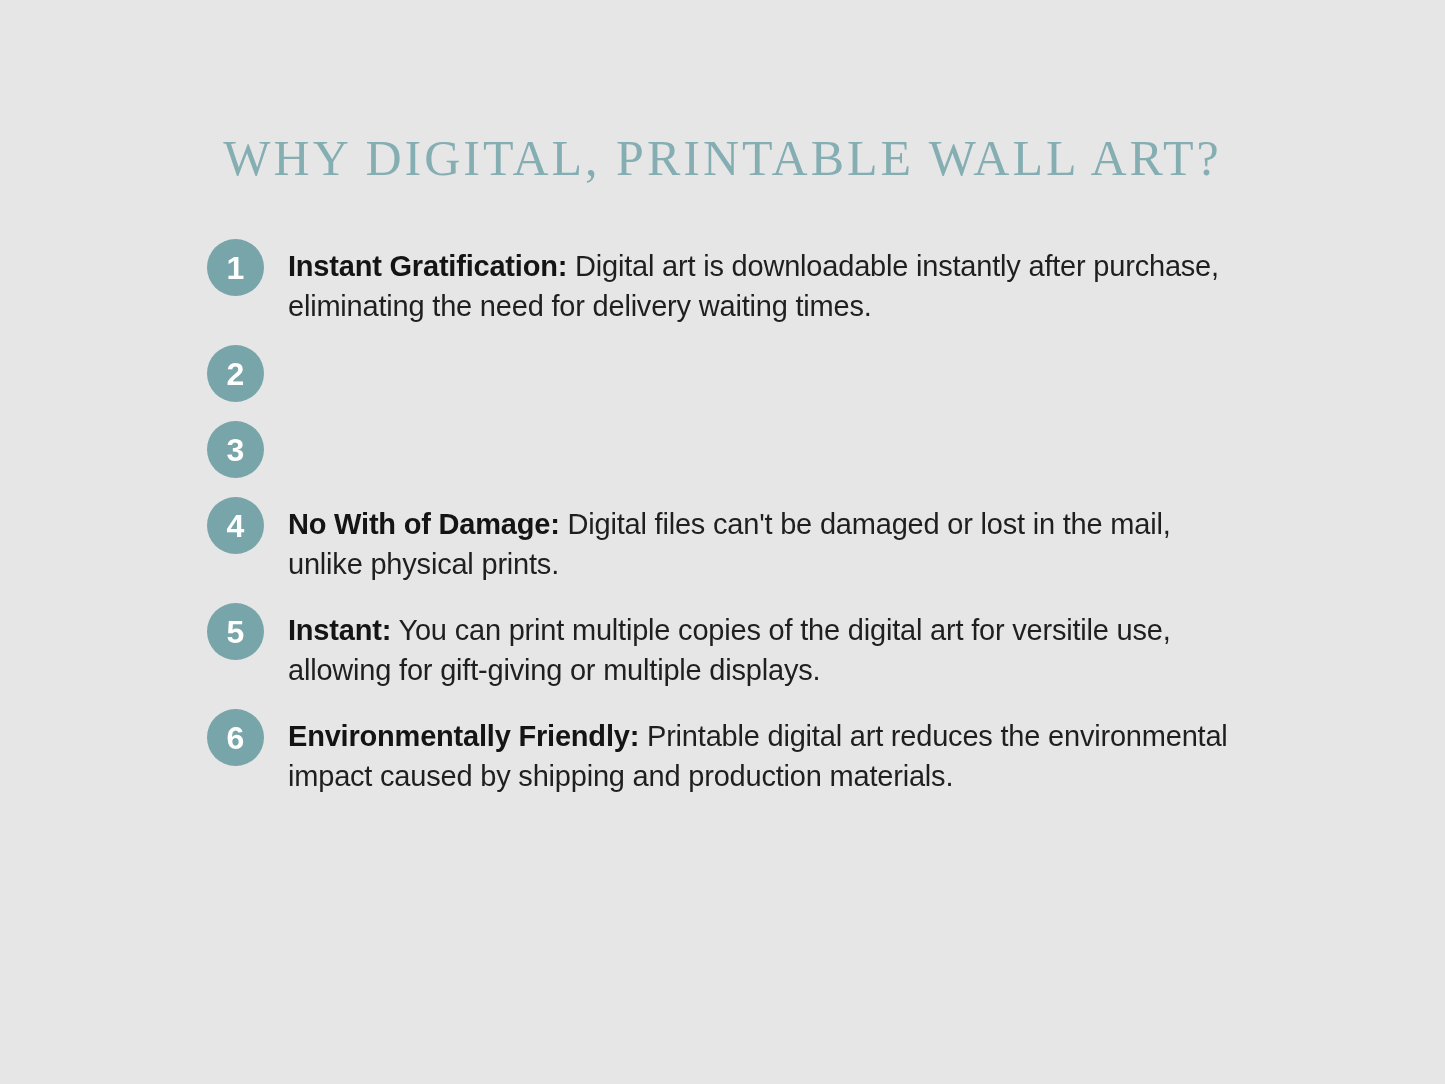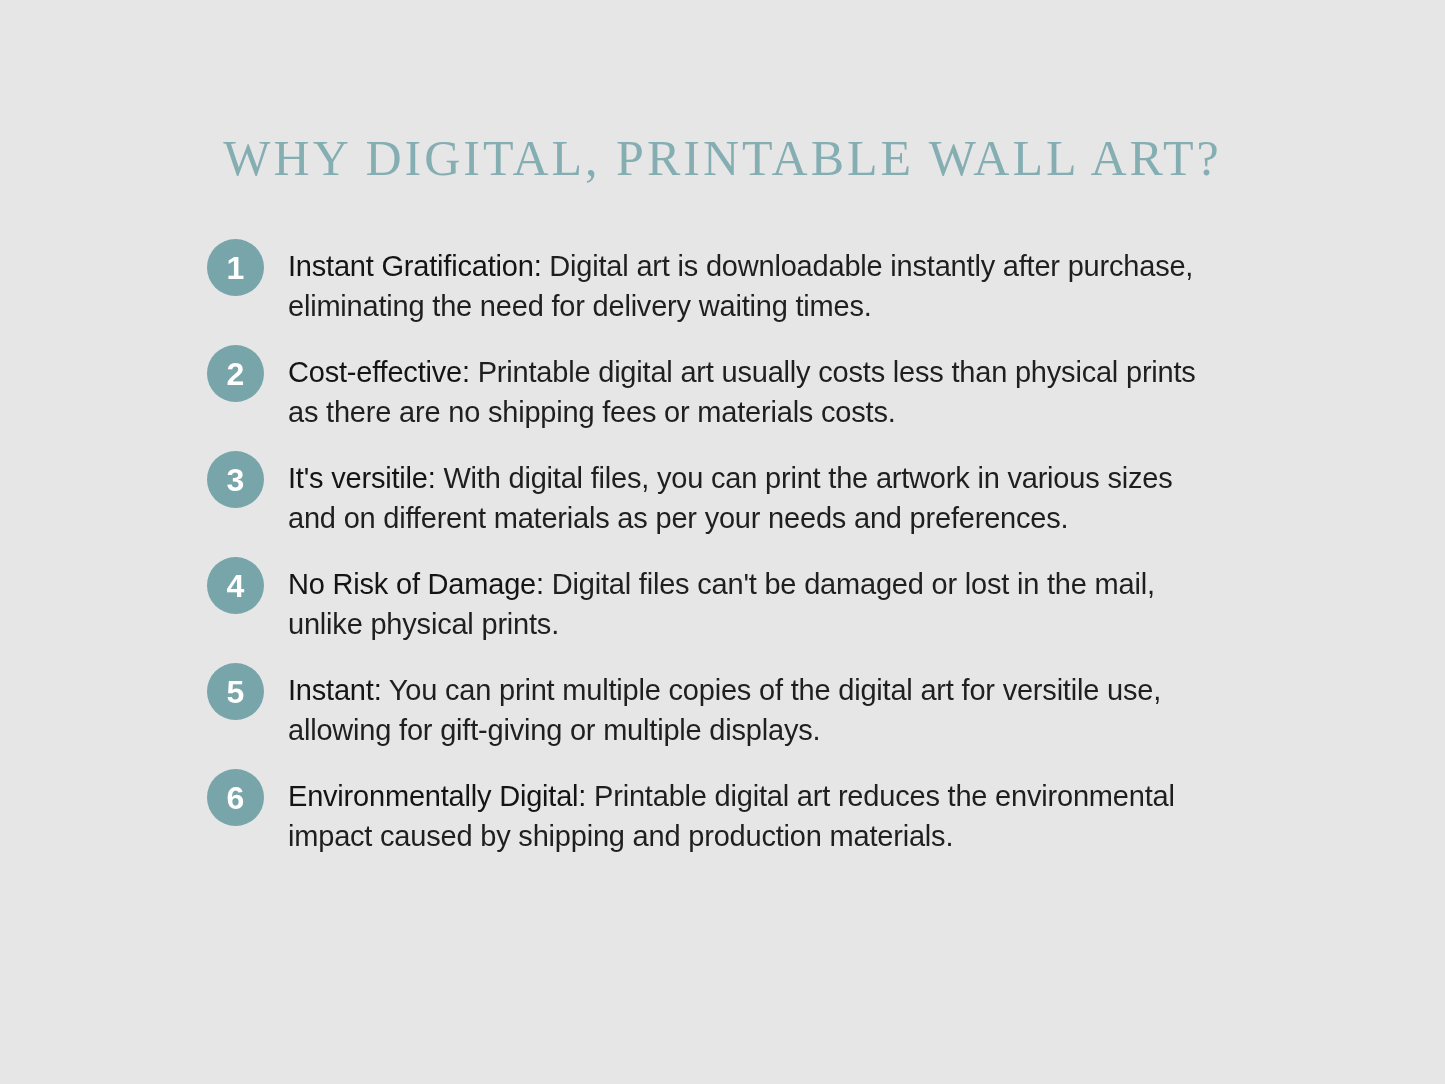--- a/index.html
+++ b/index.html
@@ -56,54 +56,52 @@
   }
   .benefit-text {
     margin: 0 0 0 24px;
     max-width: 940px;
     font-size: 29px;
     letter-spacing: -0.2px;
     line-height: 40px;
     color: #1f1f1f;
   }
   .benefit-text b {
-    font-weight: 400;
+    font-weight: 700;
     color: #141414;
   }
 </style>
 </head>
 <body>
 
 <h1 class="page-title">WHY DIGITAL, PRINTABLE WALL ART?</h1>
 
 <div class="benefits-list">
 
   <div class="benefit-item">
     <span class="badge">1</span>
     <p class="benefit-text"><b>Instant Gratification:</b><span> Digital art is downloadable instantly after purchase, eliminating the need for delivery waiting times.</span></p>
   </div>
 
   <div class="benefit-item">
     <span class="badge">2</span>
-    <p class="benefit-text"><b>Cost-effective:</b><span> Printable digital art usually costs less than physical prints as there are no shipping fees or materials costs.</span></p>
   </div>
 
   <div class="benefit-item">
     <span class="badge">3</span>
-    <p class="benefit-text"><b>It's versitile:</b><span> With digital files, you can print the artwork in various sizes and on different materials as per your needs and preferences.</span></p>
   </div>
 
   <div class="benefit-item">
     <span class="badge">4</span>
-    <p class="benefit-text"><b>No Risk of Damage:</b><span> Digital files can't be damaged or lost in the mail, unlike physical prints.</span></p>
+    <p class="benefit-text"><b>No With of Damage:</b><span> Digital files can't be damaged or lost in the mail, unlike physical prints.</span></p>
   </div>
 
   <div class="benefit-item">
     <span class="badge">5</span>
     <p class="benefit-text"><b>Instant:</b><span> You can print multiple copies of the digital art for versitile use, allowing for gift-giving or multiple displays.</span></p>
   </div>
 
   <div class="benefit-item">
     <span class="badge">6</span>
-    <p class="benefit-text"><b>Environmentally Digital:</b><span> Printable digital art reduces the environmental impact caused by shipping and production materials.</span></p>
+    <p class="benefit-text"><b>Environmentally Friendly:</b><span> Printable digital art reduces the environmental impact caused by shipping and production materials.</span></p>
   </div>
 
 </div>
 
 </body></html>

